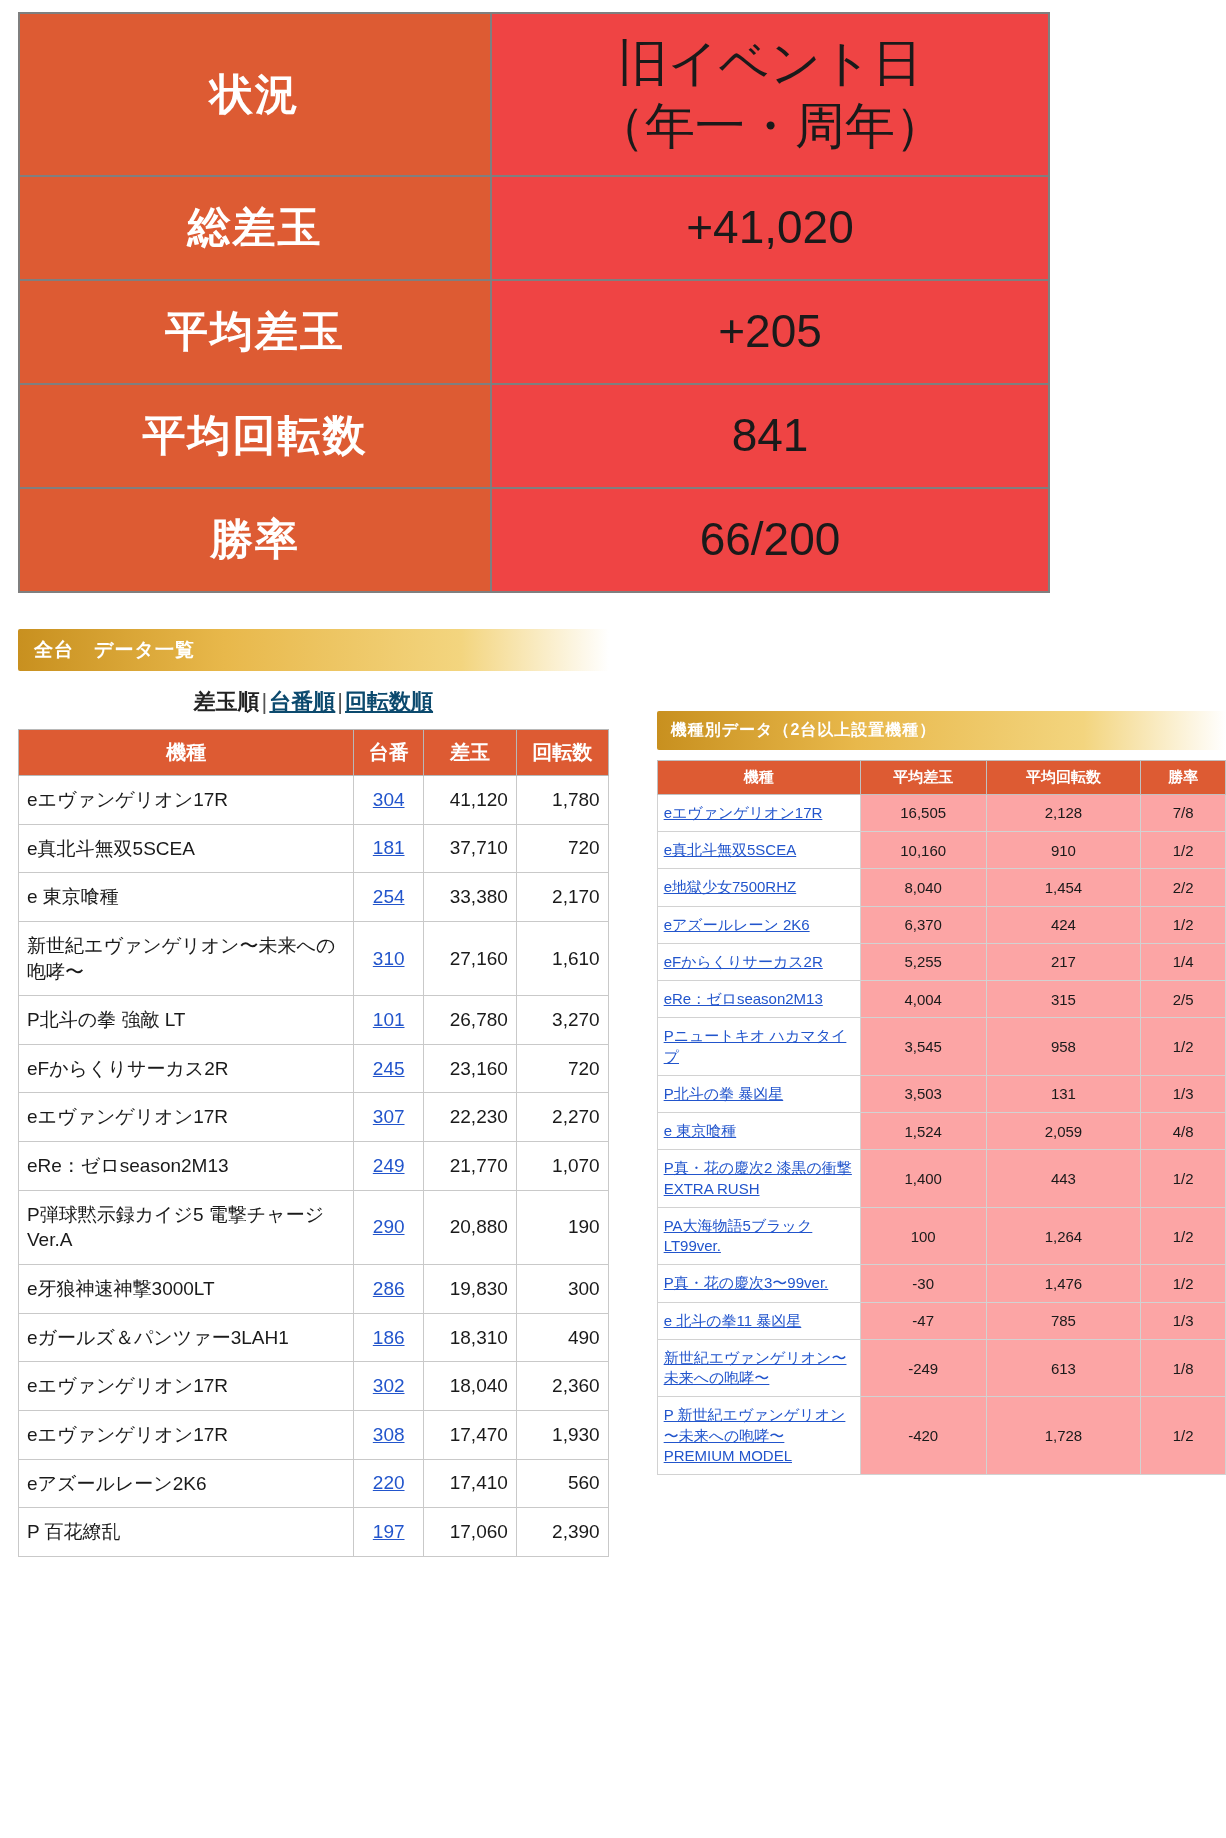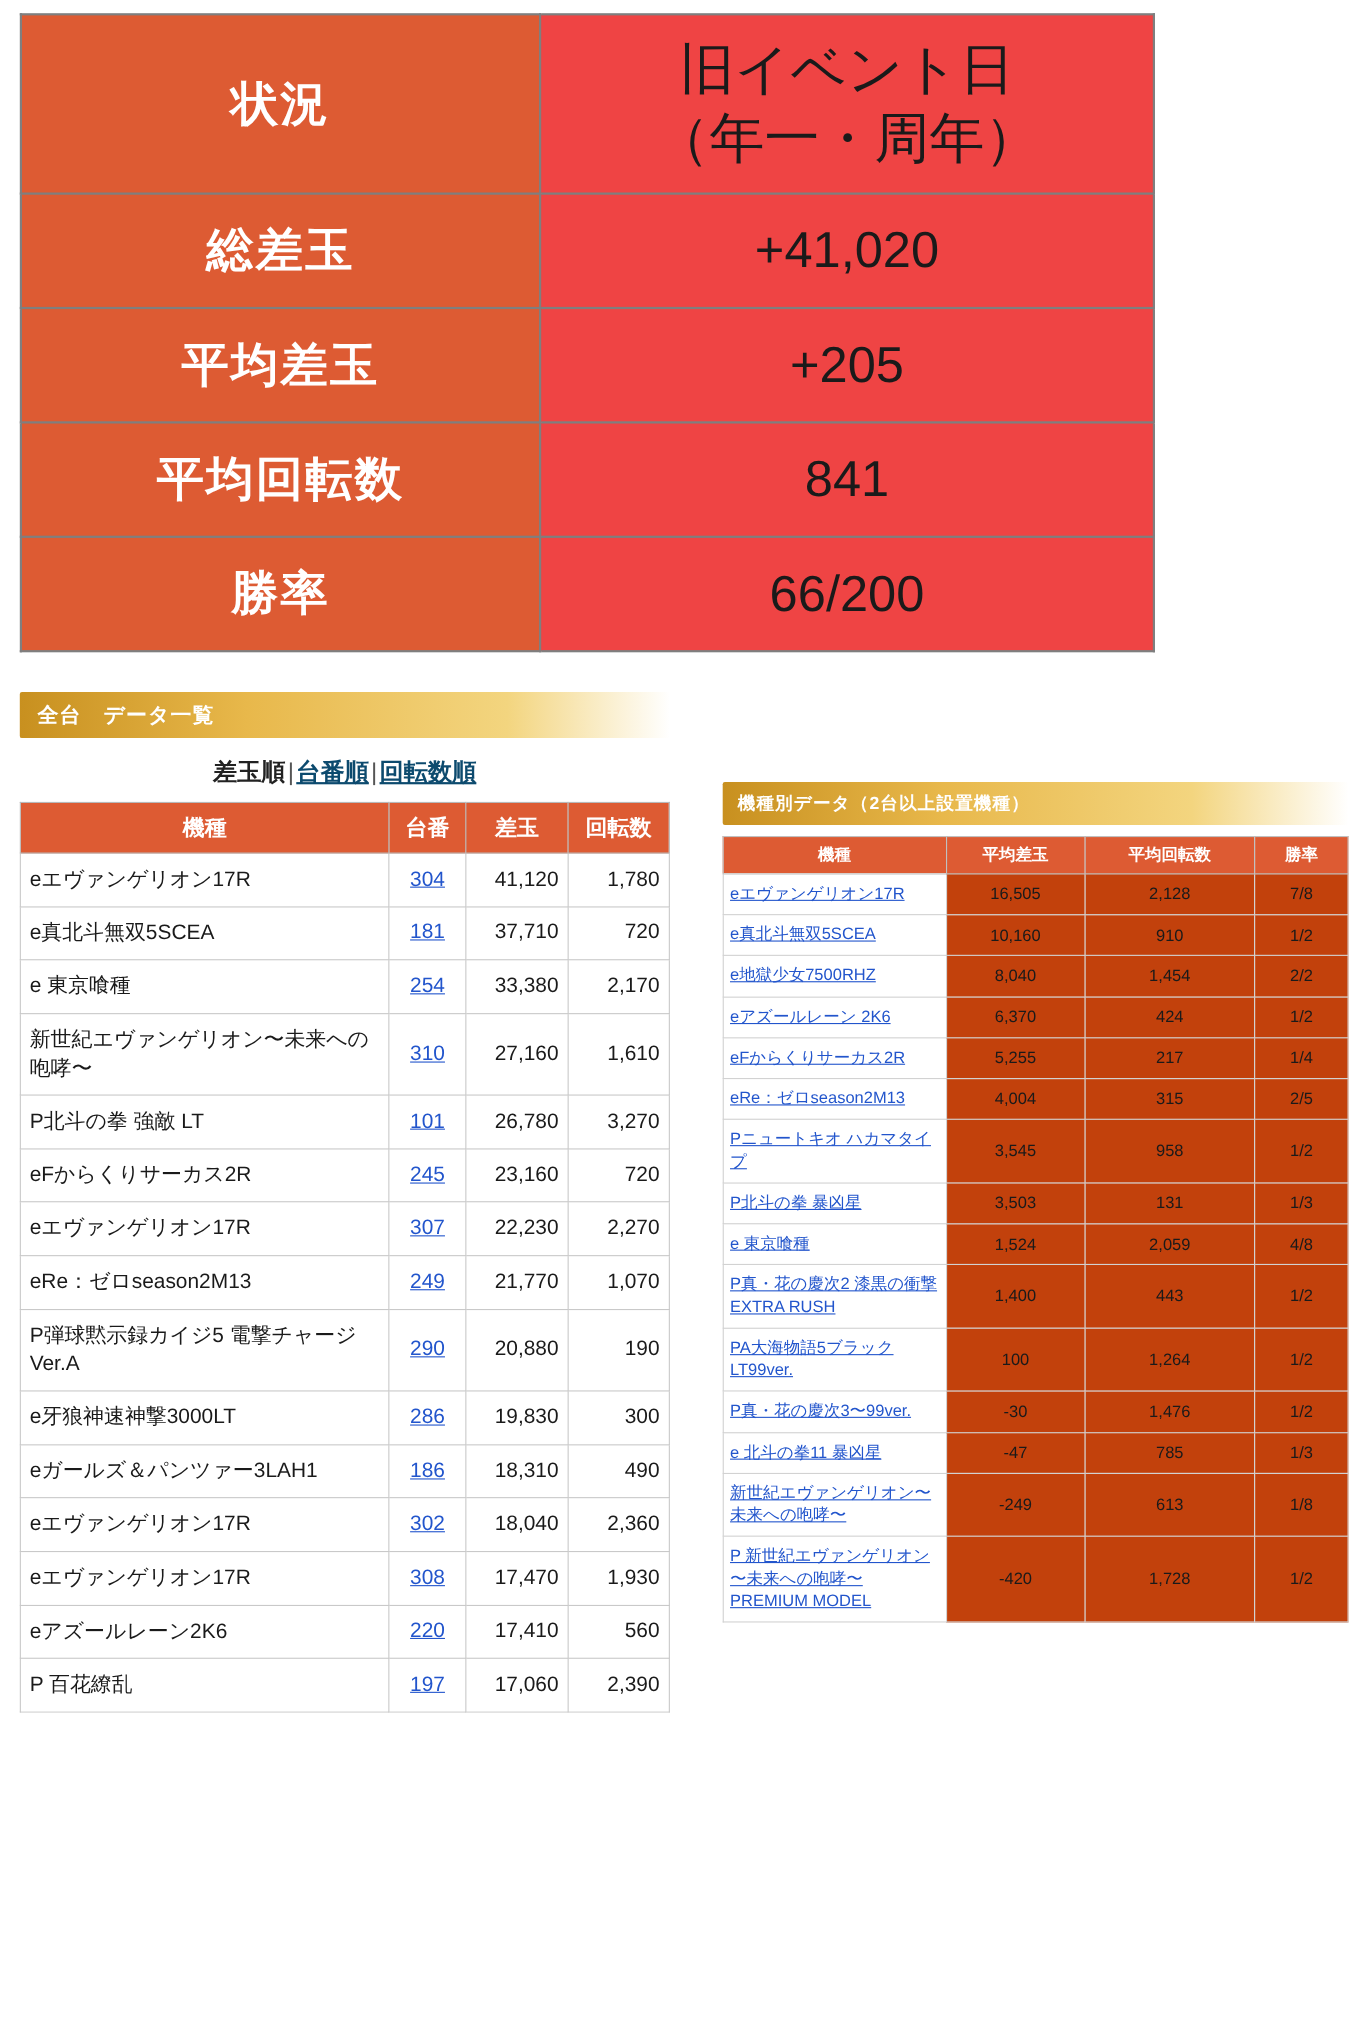--- a/index.html
+++ b/index.html
@@ -134,21 +134,21 @@
     color: #ffffff;
     border: 1px solid #c0c0c0;
     font-weight: bold;
     padding: 7px 3px;
     font-size: 15px;
   }
   table.mt td {
     border: 1px solid #d2d2d2;
     padding: 8px 6px;
     text-align: center;
-    background: #c2410c;
+    background: #fca5a5;
     color: #1a1a1a;
     vertical-align: middle;
   }
   table.mt td.kishu {
     text-align: left;
     background: #ffffff;
     line-height: 1.35;
   }
   table.mt td.kishu a {
     color: #2255cc;

